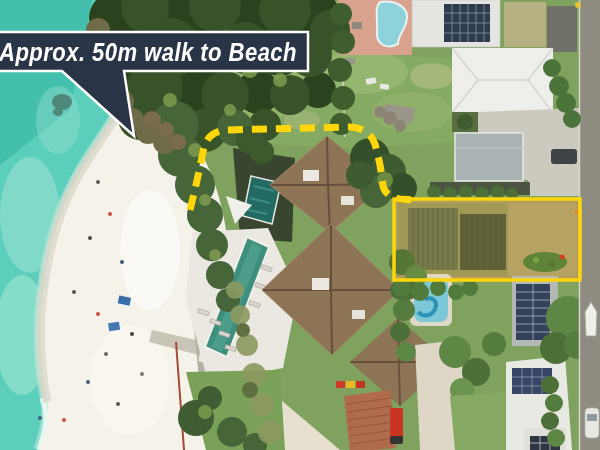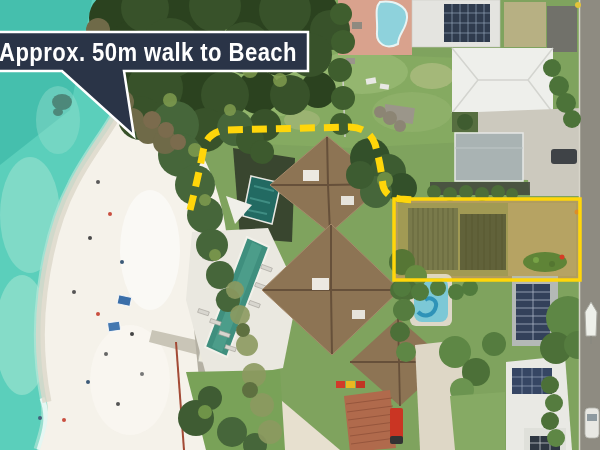--- a/index.html
+++ b/index.html
@@ -1,18 +1,19 @@
 <!DOCTYPE html>
 <html><head>
 <meta charset="utf-8">
 <style>
   html,body{margin:0;padding:0;background:#222;}
   .stage{
     width:600px;height:450px;position:relative;overflow:hidden;
     font-family:"Liberation Sans",sans-serif;
+    font-style:italic;
   }
   .stage svg{display:block;width:600px;height:450px;}
   .callout-text{
     font-family:"Liberation Sans",sans-serif;
     font-weight:700;
     letter-spacing:0.5px;
   }
 </style>
 </head>
 <body>

